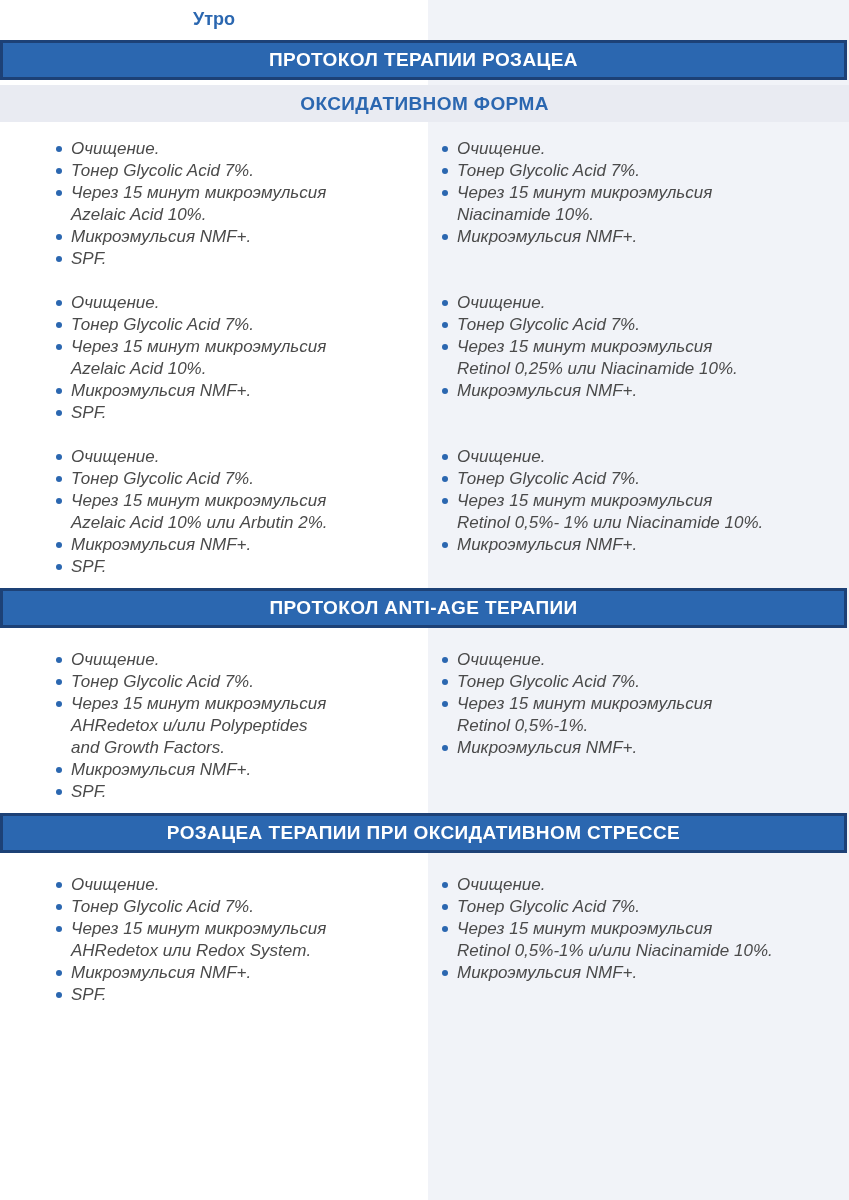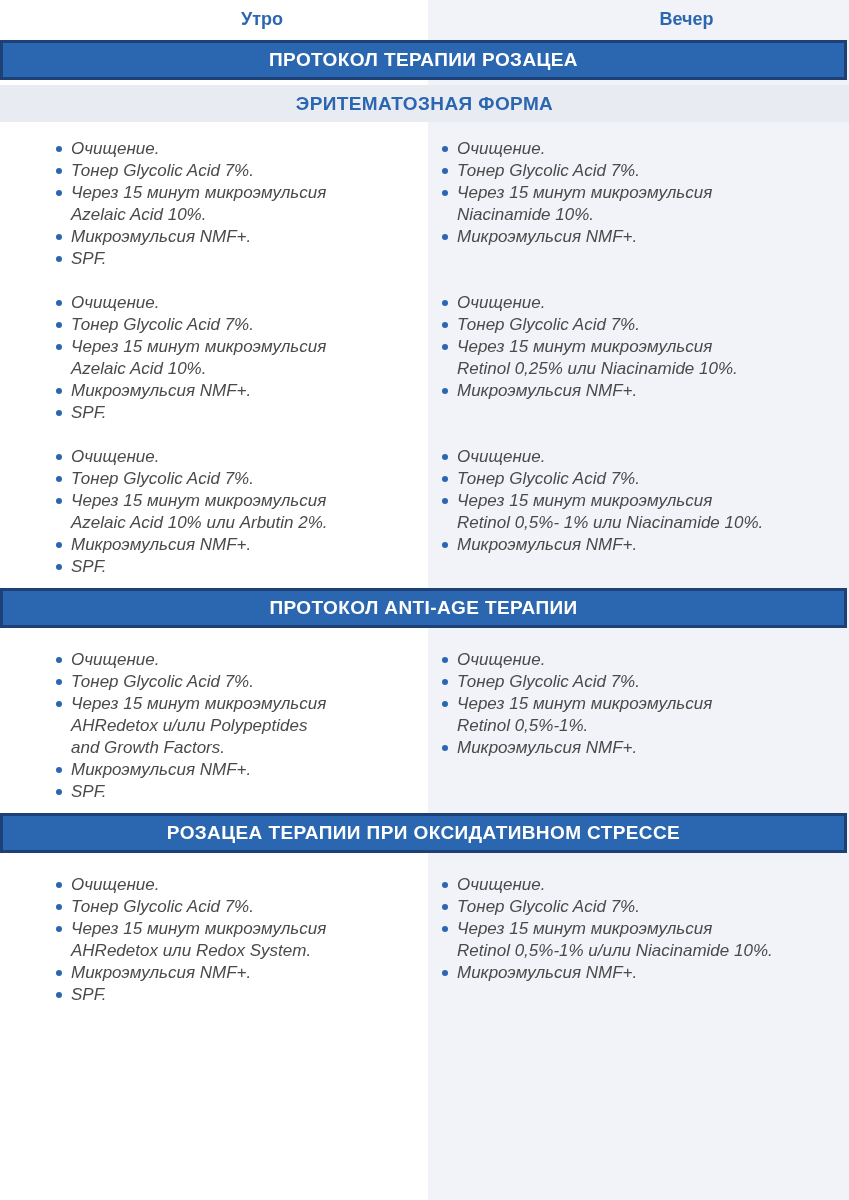--- a/index.html
+++ b/index.html
@@ -11,21 +11,21 @@
     display: flex;
     flex-direction: column;
     font-family: "Liberation Sans", sans-serif;
     background: linear-gradient(to right, #ffffff 0 428px, #f1f3f8 428px 100%);
   }
 
   
   .time-header { display: flex; height: 38px; flex: 0 0 auto; }
   .time-cell {
     display: flex; align-items: center; justify-content: center;
-    font-size: 18px; font-weight: bold; color: #2b67b0; padding-left: 48px;
+    font-size: 18px; font-weight: bold; color: #2b67b0;
   }
   .time-cell.morning { flex: 0 0 428px; }
   .time-cell.evening { flex: 1 1 auto; }
 
   
   .banner {
     box-sizing: border-box;
     height: 40px;
     margin: 4px 2px 5px 0;
     background: #2b67b0;
@@ -69,26 +69,25 @@
 
   .filler { flex: 1 1 auto; }
 </style>
 </head>
 <body>
 
 <div class="page">
 
   <div class="time-header">
     <div class="time-cell morning">Утро</div>
-    <div class="time-cell evening">Вечер</div>
   </div>
 
   <div class="banner first">ПРОТОКОЛ ТЕРАПИИ РОЗАЦЕА</div>
 
-  <div class="subtitle">ЭРИТЕМАТОЗНАЯ ФОРМА</div>
+  <div class="subtitle">ОКСИДАТИВНОМ ФОРМА</div>
 
   <div class="content-row row-h1">
     <div class="col-list morning">
       <ul class="steps">
           <li>
             <span class="dot"></span>
             <span class="txt">Очищение.</span>
           </li>
           <li>
             <span class="dot"></span>

